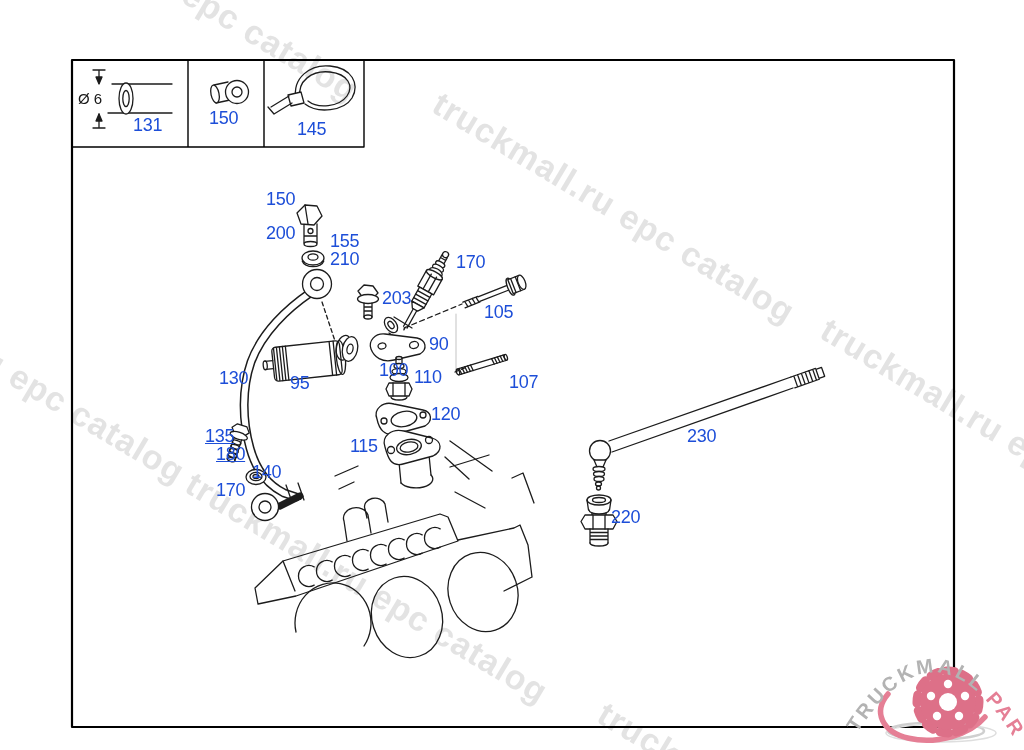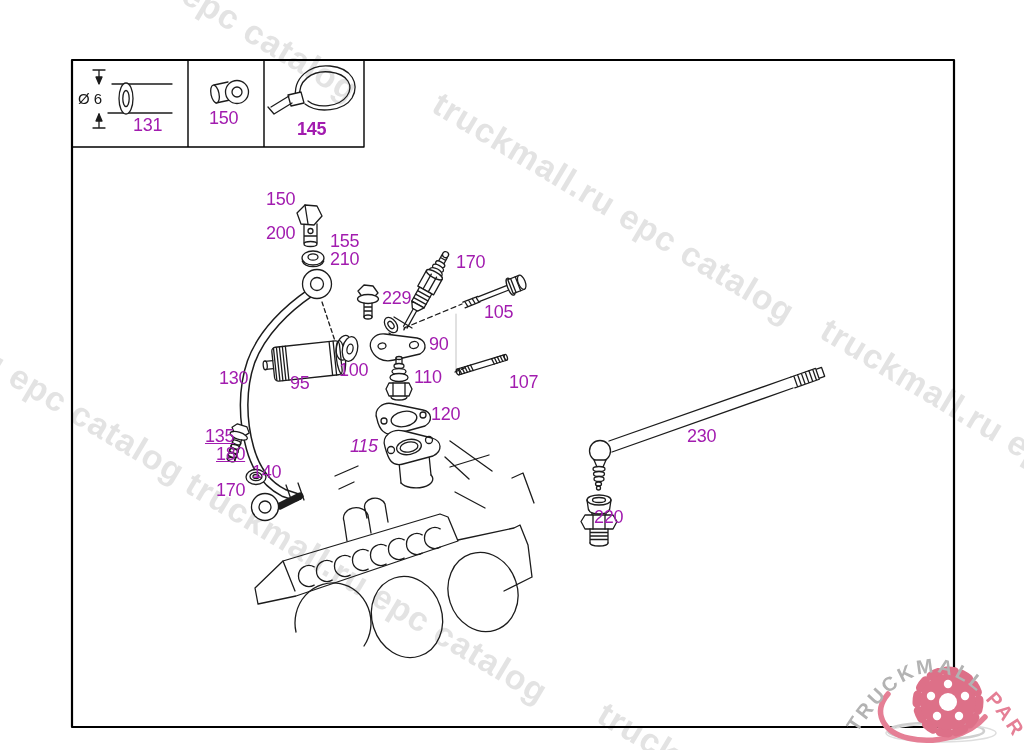--- a/index.html
+++ b/index.html
@@ -10,21 +10,21 @@
   #watermark-layer{position:absolute;inset:0;z-index:1;}
   .wm{
     position:absolute;font:700 34px/1 "Liberation Sans",sans-serif;
     color:#e3e3e3;letter-spacing:1px;white-space:nowrap;
     transform:rotate(31deg);transform-origin:0 0;
   }
   #art{position:absolute;left:0;top:0;z-index:2;}
   #callout-layer{position:absolute;inset:0;z-index:3;}
   .callout{
     position:absolute;font:400 18px/1 "Liberation Sans",sans-serif;
-    color:#a21caf;letter-spacing:-0.3px;white-space:nowrap;
+    color:#1d4ed8;letter-spacing:-0.3px;white-space:nowrap;
   }
   .dim-text{font:400 15px "Liberation Sans",sans-serif;fill:#161616;}
   .logo-arc-text{font:700 20px "Liberation Sans",sans-serif;letter-spacing:3px;}
 </style>
 </head>
 <body>
 
 <div id="watermark-layer">
     <div class="wm" style="left: 8px; top: -136px; color: rgb(227, 227, 227);">truckmall.ru epc catalog</div>
     <div class="wm" style="left: 445px; top: 86px; color: rgb(227, 227, 227);">truckmall.ru epc catalog</div>
@@ -281,35 +281,35 @@
         <tspan fill="#b3b3b3">TRUCKMALL</tspan>
         <tspan fill="#e57f95">PARTS</tspan>
       </textPath>
     </text>
   </g>
 </svg>
 
 <div id="callout-layer">
     <div class="callout" style="left: 133px; top: 116px;">131</div>
     <div class="callout" style="left: 209px; top: 109px;">150</div>
-    <div class="callout" style="left: 297px; top: 120px; font-weight: bold;">145</div>
+    <div class="callout" style="left: 297px; top: 120px;">145</div>
     <div class="callout" style="left: 266px; top: 190px;">150</div>
     <div class="callout" style="left: 266px; top: 224px;">200</div>
     <div class="callout" style="left: 330px; top: 232px;">155</div>
     <div class="callout" style="left: 330px; top: 250px;">210</div>
     <div class="callout" style="left: 456px; top: 253px;">170</div>
-    <div class="callout" style="left: 382px; top: 289px;">229</div>
+    <div class="callout" style="left: 382px; top: 289px;">203</div>
     <div class="callout" style="left: 484px; top: 303px;">105</div>
     <div class="callout" style="left: 429px; top: 335px;">90</div>
-    <div class="callout" style="left: 339px; top: 361px;">100</div>
+    <div class="callout" style="left: 339px; top: 361px; padding-left: 40px;">100</div>
     <div class="callout" style="left: 414px; top: 368px;">110</div>
     <div class="callout" style="left: 477px; top: 373px; margin-left: 32px;">107</div>
     <div class="callout" style="left: 290px; top: 374px; text-align: center;">95</div>
     <div class="callout" style="left: 219px; top: 369px;">130</div>
     <div class="callout" style="left: 431px; top: 405px;">120</div>
     <div class="callout" style="left: 205px; top: 427px; text-decoration: underline;">135</div>
-    <div class="callout" style="left: 350px; top: 437px; font-style: italic;">115</div>
+    <div class="callout" style="left: 350px; top: 437px;">115</div>
     <div class="callout" style="left: 216px; top: 445px; text-decoration: underline;">180</div>
     <div class="callout" style="left: 216px; top: 463px; margin-left: 36px;">140</div>
     <div class="callout" style="left: 216px; top: 481px;">170</div>
     <div class="callout" style="left: 687px; top: 427px;">230</div>
-    <div class="callout" style="left: 594px; top: 508px;">220</div>
+    <div class="callout" style="left: 611px; top: 508px;">220</div>
   </div>
 
 </body></html>

